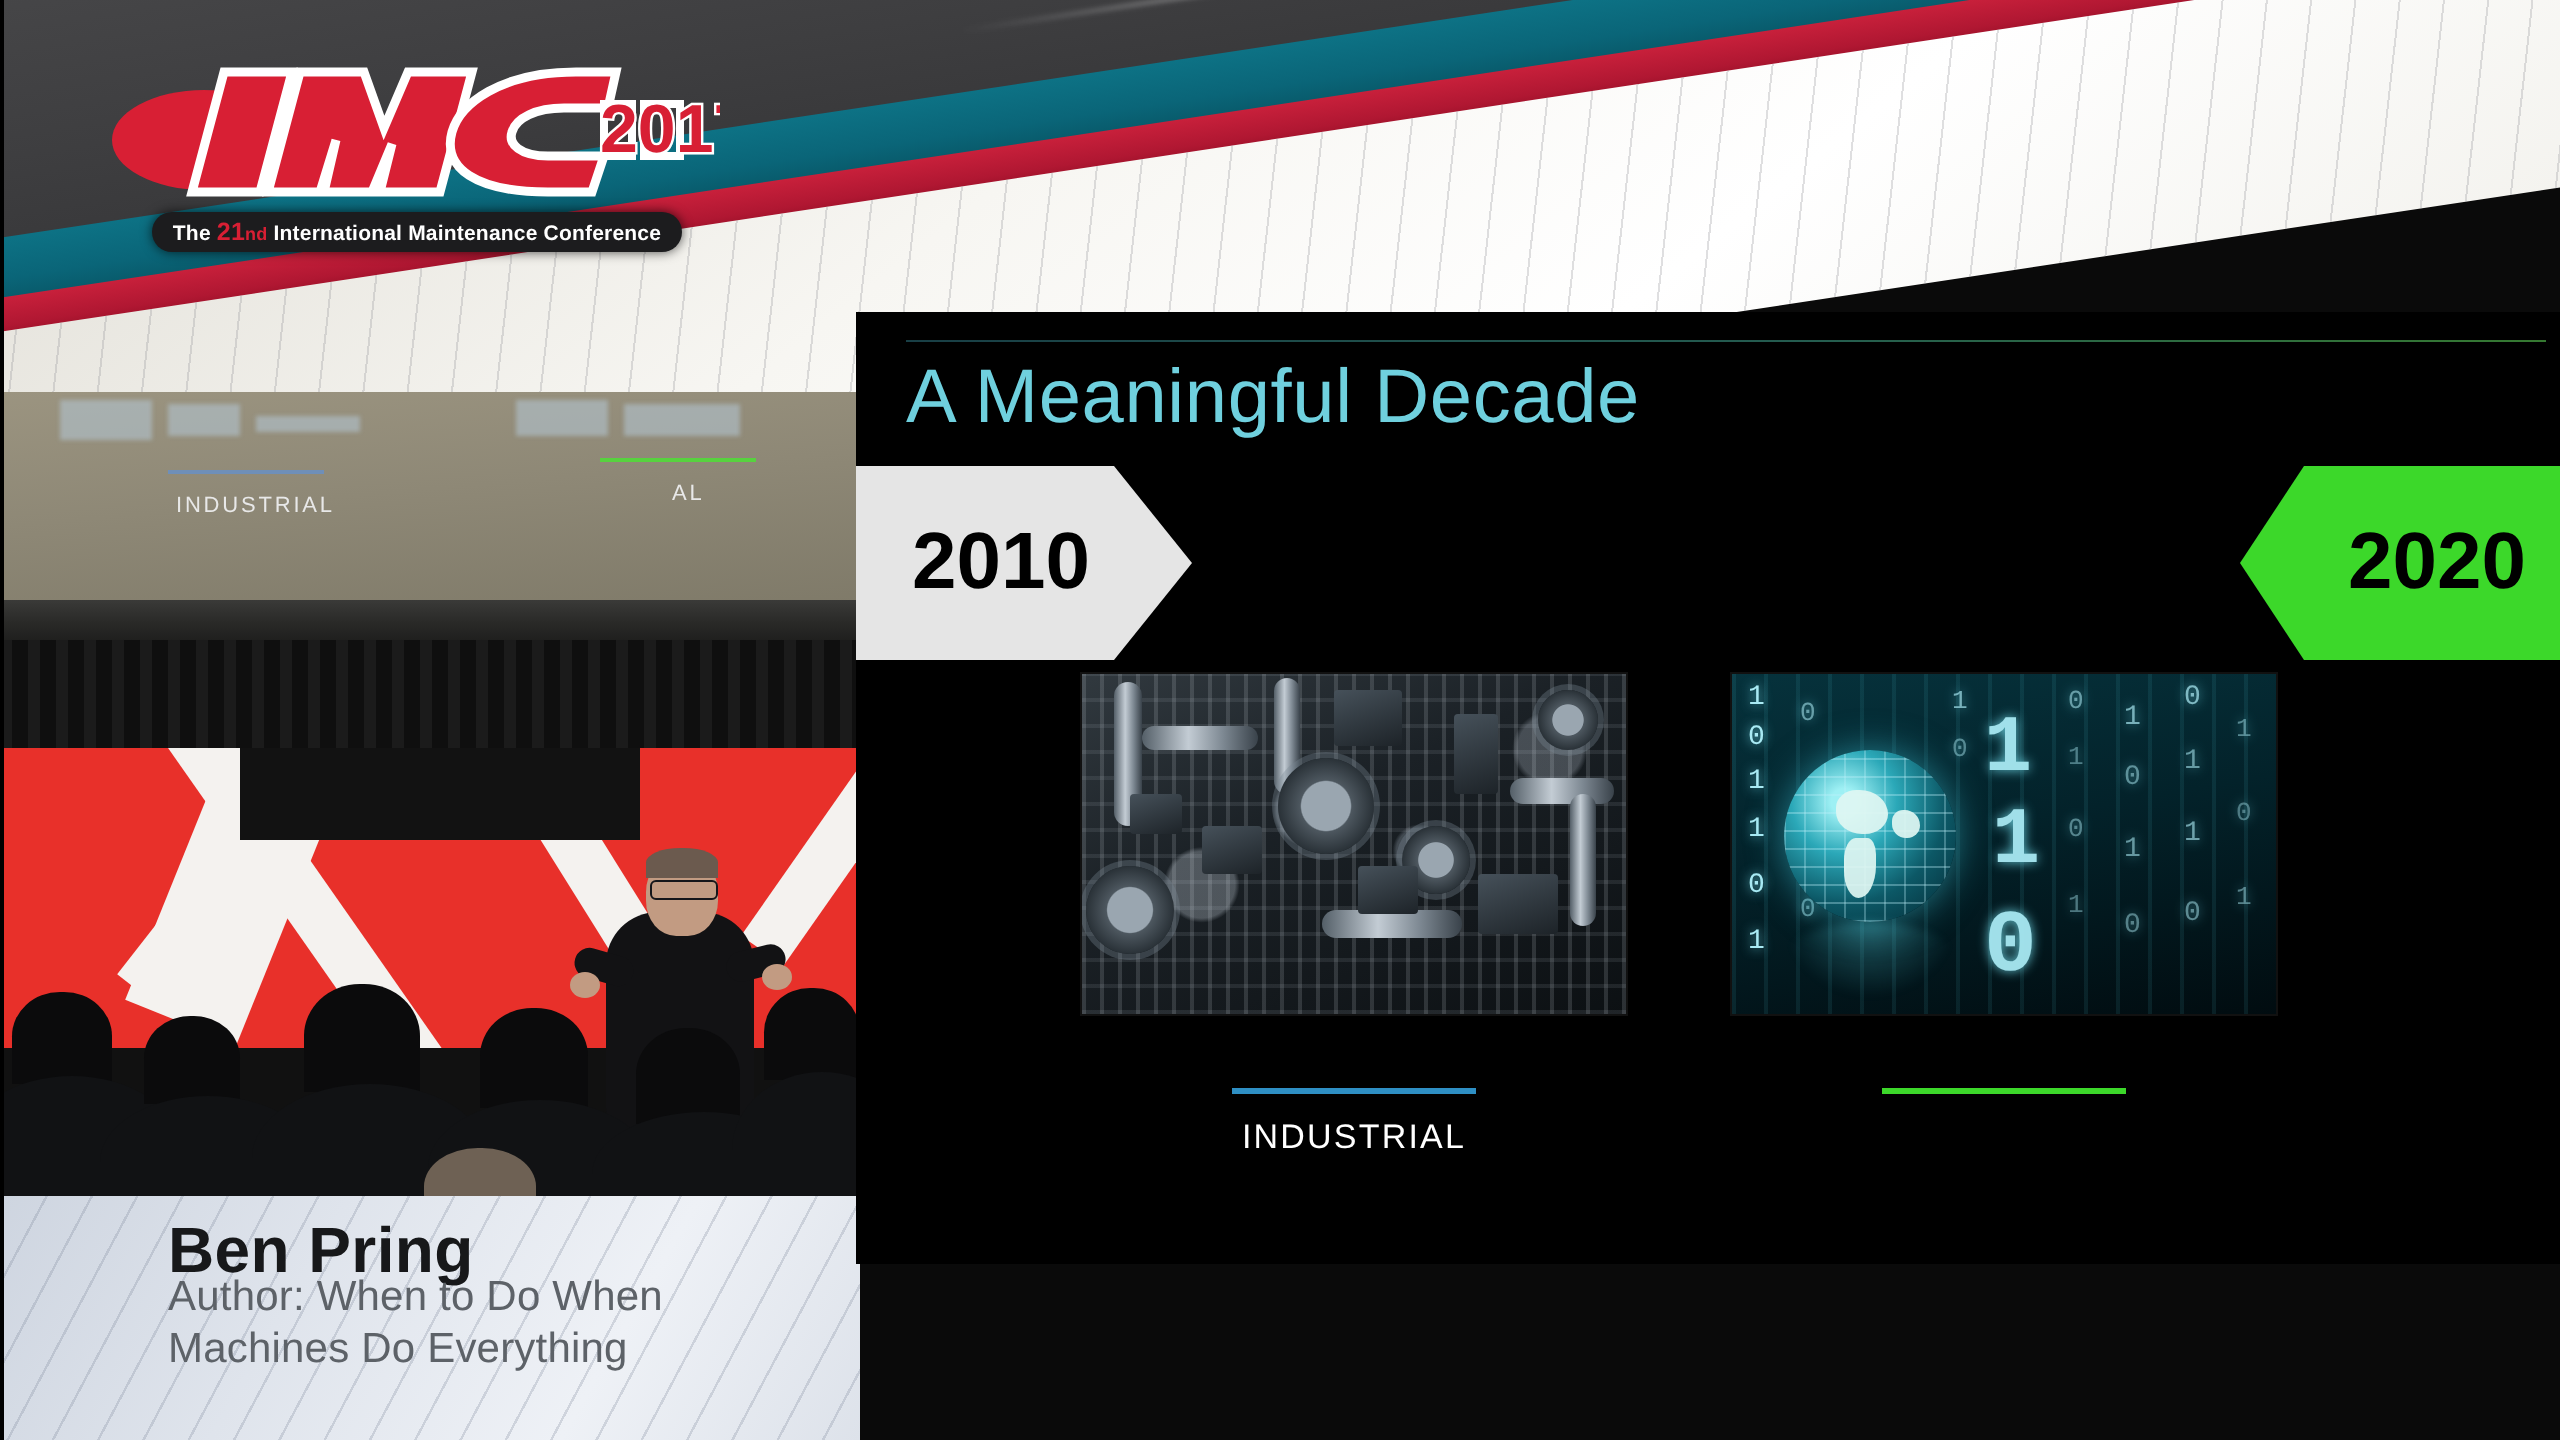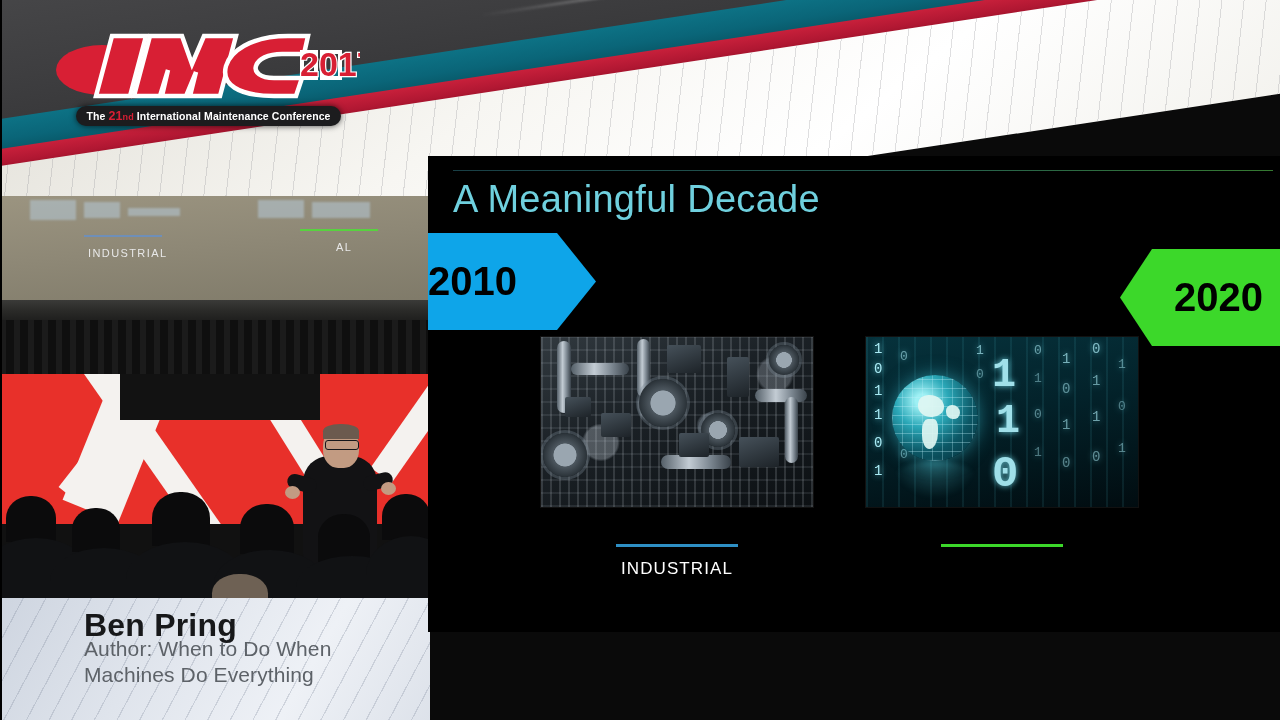--- a/index.html
+++ b/index.html
@@ -95,26 +95,26 @@
   .infopanel .role{position:absolute;left:84px;top:38px;font-size:21px;color:#5d6268;line-height:26px;letter-spacing:.1px;font-weight:300;}
 
   
   .slide{position:absolute;left:428px;top:156px;width:852px;height:476px;background:#000;overflow:hidden;}
   .slide .toprule{position:absolute;left:25px;top:14px;width:820px;height:1px;
     background:linear-gradient(90deg,#1d4a52 0%,#2b6d5e 55%,#3f8f3a 100%);opacity:.85;}
   .slide .title{position:absolute;left:25px;top:22px;font-size:38px;color:#6fd0de;font-weight:400;letter-spacing:.3px;}
 
   .chev{position:absolute;display:flex;align-items:center;}
   .chev span{font-size:40px;font-weight:bold;color:#000;letter-spacing:0px;}
-  .chev-2010{left:0px;top:77px;width:168px;height:97px;background:#0ea5e9;
+  .chev-2010{left:0px;top:77px;width:168px;height:97px;background:#e5e5e5;
     clip-path:polygon(0 0,129px 0,168px 48.5px,129px 97px,0 97px);
-    box-sizing:border-box;}
+    padding-left:28px;box-sizing:border-box;}
   .chev-2020{right:0px;top:77px;width:160px;height:97px;background:#3cd82a;
     clip-path:polygon(32px 0,160px 0,160px 97px,32px 97px,0 48.5px);
-    padding-left:54px;box-sizing:border-box;margin-top:16px;}
+    padding-left:54px;box-sizing:border-box;}
 
   .thumbs{position:absolute;left:0;top:0;width:852px;height:476px;}
   .thumb{position:absolute;top:180px;width:274px;height:172px;border:1px solid #111;box-sizing:border-box;overflow:hidden;background:#000;}
   .thumb-ind{left:112px;}
   .thumb-dig{left:437px;}
 
   
   .machine{position:absolute;inset:0;
     background:
       repeating-linear-gradient(90deg,rgba(210,218,225,.16) 0 2px,rgba(0,0,0,0) 2px 9px),

